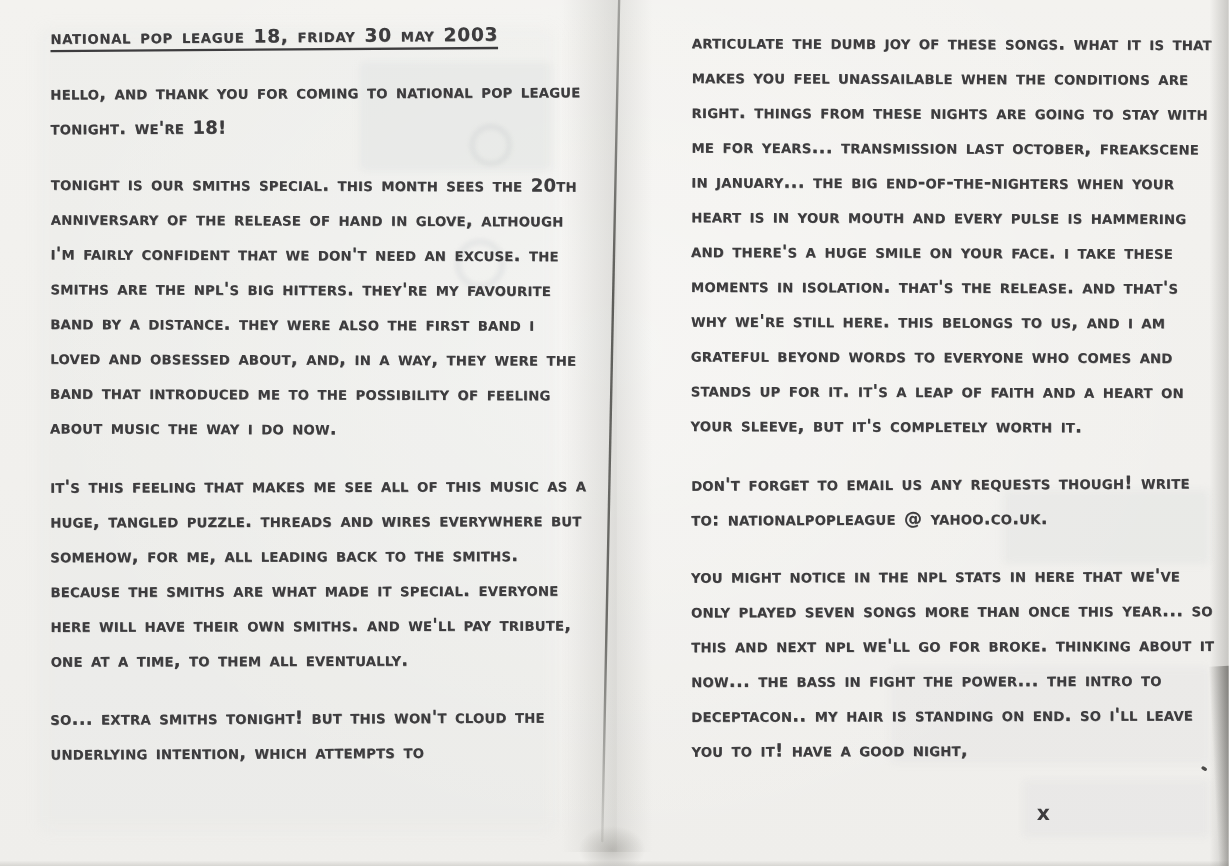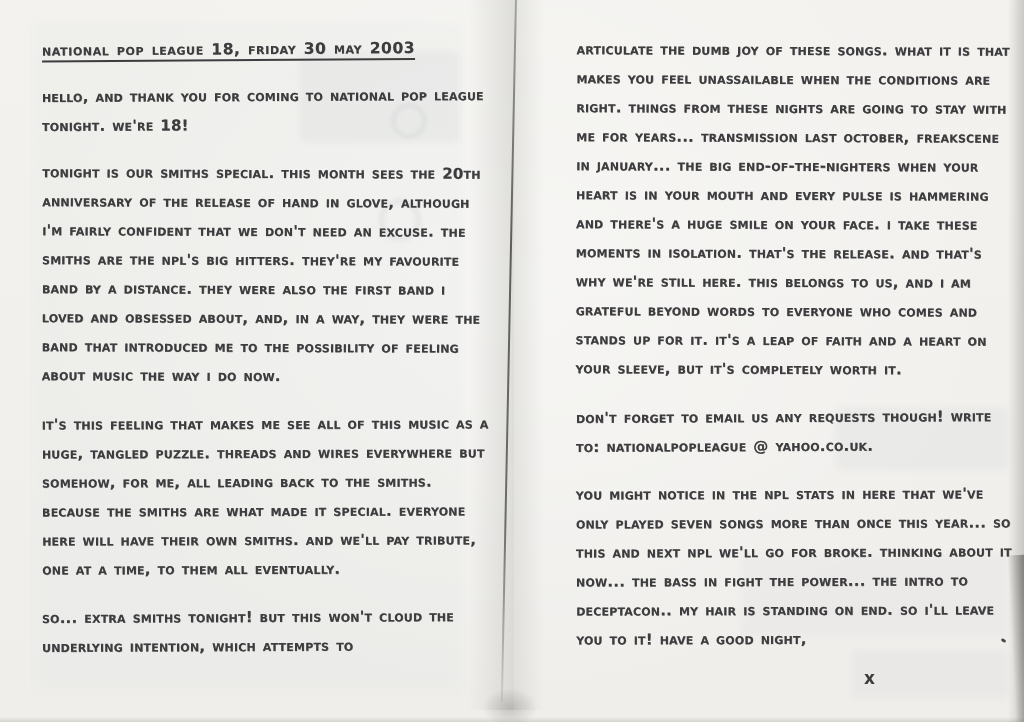--- a/index.html
+++ b/index.html
@@ -78,22 +78,22 @@
     font-variant: small-caps;
     font-weight: bold;
     color: #3d3c3e;
     font-size: 15px;
     line-height: 29px;
     letter-spacing: 0.2px;
     word-spacing: 1.5px;
     text-shadow: 0.3px 0.3px 0 rgba(61,60,62,0.55);
   }
   .page { position: absolute; }
-  .page-left  { left: 42px;  top: 35px; width: 452px; }
-  .page-right { left: 576px; top: 22px; width: 438px; margin-top: 14px; }
+  .page-left  { left: 42px;  top: 16px; width: 452px; }
+  .page-right { left: 576px; top: 22px; width: 438px; }
 
   .zine-title {
     display: inline;
     font-size: 15.5px;
     letter-spacing: 0.6px;
     border-bottom: 2.5px solid #3d3c3e;
     padding-bottom: 1px;
   }
   .title-wrap { margin-bottom: 18px; transform: rotate(-0.4deg); }
 

